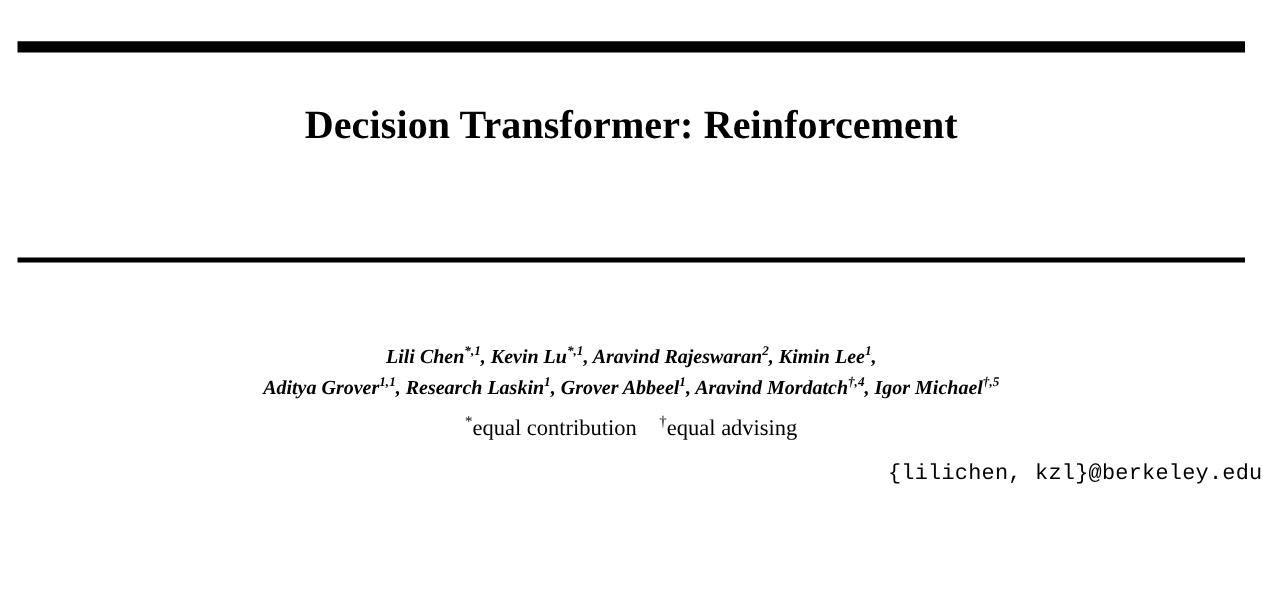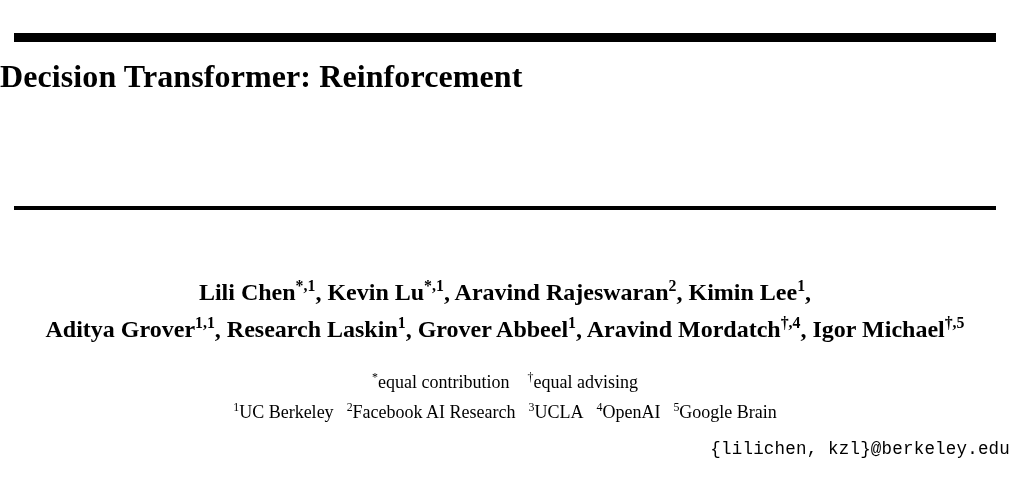--- a/index.html
+++ b/index.html
@@ -33,49 +33,50 @@
     left: 14px;
     right: 14px;
     top: 206px;
     height: 4px;
     background: #000000;
   }
   .title-block {
     position: absolute;
     left: 0;
     right: 0;
-    top: 56px;
-    text-align: left;
+    top: 79px;
+    text-align: center;
   }
   .title-line {
     font-size: 32px;
     font-weight: bold;
     line-height: 1.28;
     letter-spacing: 0.1px;
   }
   .authors-block {
     position: absolute;
     left: 0;
     right: 0;
     top: 274px;
     text-align: center;
   }
   .author-line {
-    font-size: 24px;
+    font-size: 16px;
     font-weight: bold;
     line-height: 1.55;
     white-space: nowrap;
+    font-style: italic;
   }
   sup {
     font-size: 0.66em;
     vertical-align: super;
     line-height: 0;
   }
   .contrib-line {
-    margin-top: 24px;
+    margin-top: 8px;
     font-size: 18px;
     font-weight: normal;
   }
   .contrib-line .gap {
     display: inline-block;
     width: 18px;
   }
   .affil-line {
     margin-top: 9px;
     font-size: 18px;
@@ -110,19 +111,18 @@
 
   <div class="rule-thin"></div>
 
   <div class="authors-block">
 
     <div class="author-line" id="author-line-1"><span>Lili Chen</span><sup>*,1</sup><span>, </span><span>Kevin Lu</span><sup>*,1</sup><span>, </span><span>Aravind Rajeswaran</span><sup>2</sup><span>, </span><span>Kimin Lee</span><sup>1</sup><span>,</span></div>
     <div class="author-line" id="author-line-2"><span>Aditya Grover</span><sup>1,1</sup><span>, </span><span>Research Laskin</span><sup>1</sup><span>, </span><span>Grover Abbeel</span><sup>1</sup><span>, </span><span>Aravind Mordatch</span><sup>†,4</sup><span>, </span><span>Igor Michael</span><sup>†,5</sup></div>
 
     <div class="contrib-line" id="contrib-line"><sup>*</sup><span>equal contribution</span><span class="gap"></span><sup>†</sup><span>equal advising</span></div>
 
-    <div class="affil-line" id="affil-line"><sup>1</sup><span>UC Berkeley</span><span class="gap"></span><sup>2</sup><span>Facebook AI Research</span><span class="gap"></span><sup>3</sup><span>UCLA</span><span class="gap"></span><sup>4</sup><span>OpenAI</span><span class="gap"></span><sup>5</sup><span>Google Brain</span></div>
 
     <div class="email-line" id="email-line"><span class="mono-tail">{lilichen, kzl}@berkeley.edu</span></div>
 
   </div>
 
 </div>
 
 </body></html>

